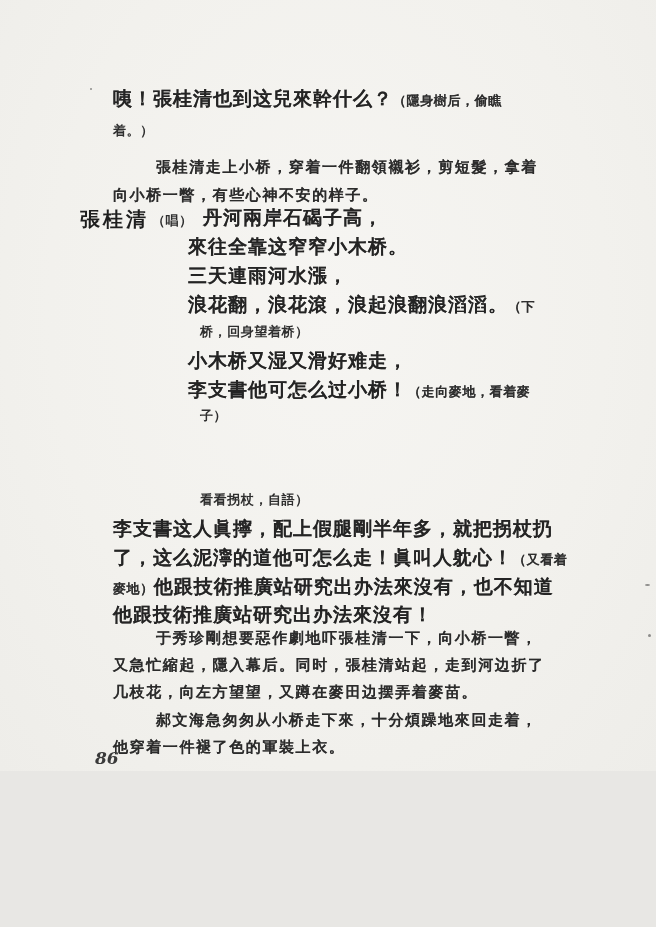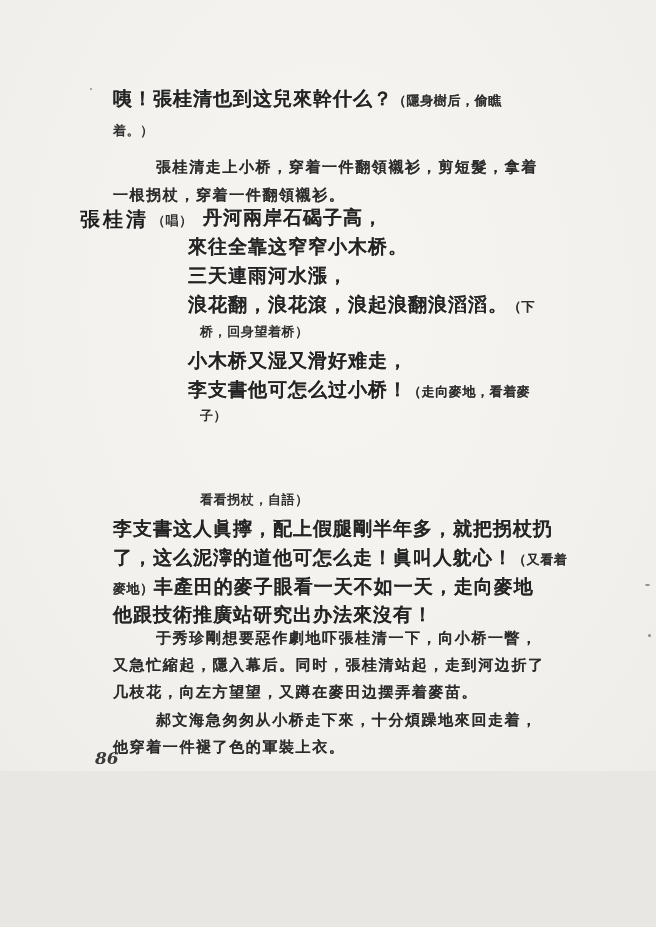--- a/index.html
+++ b/index.html
@@ -49,38 +49,38 @@
 </style>
 </head>
 <body>
 
 <div class="page">
 
   <div class="line t" style="left:113px;top:86px"><span>咦！張桂清也到这兒來幹什么？</span><span class="sm">（隱身樹后，偷瞧</span></div>
   <div class="line sm" style="left:113px;top:122px">着。）</div>
 
   <div class="line sd" style="left:156px;top:158px">張桂清走上小桥，穿着一件翻領襯衫，剪短髮，拿着</div>
-  <div class="line sd" style="left:113px;top:186px">一根拐杖，穿着一件翻領襯衫。</div>
+  <div class="line sd" style="left:113px;top:186px">向小桥一瞥，有些心神不安的样子。</div>
 
   <div class="line speaker" style="left:80px;top:206px">張桂清</div>
   <div class="line sm" style="left:152px;top:212px">（唱）</div>
   <div class="line t" style="left:203px;top:205px">丹河兩岸石碣子高，</div>
 
   <div class="line t" style="left:188px;top:234px">來往全靠这窄窄小木桥。</div>
   <div class="line t" style="left:188px;top:263px">三天連雨河水漲，</div>
   <div class="line t" style="left:188px;top:292px"><span>浪花翻，浪花滾，浪起浪翻浪滔滔。</span><span class="sm">（下</span></div>
   <div class="line sm" style="left:200px;top:323px">桥，回身望着桥）</div>
   <div class="line t" style="left:188px;top:348px">小木桥又湿又滑好难走，</div>
   <div class="line t" style="left:188px;top:377px"><span>李支書他可怎么过小桥！</span><span class="sm">（走向麥地，看着麥</span></div>
   <div class="line sm" style="left:200px;top:407px">子）</div>
   <div class="line sm" style="left:200px;top:491px">看看拐杖，自語）</div>
 
   <div class="line t" style="left:113px;top:516px">李支書这人眞擰，配上假腿剛半年多，就把拐杖扔</div>
   <div class="line t" style="left:113px;top:545px"><span>了，这么泥濘的道他可怎么走！眞叫人躭心！</span><span class="sm">（又看着</span></div>
-  <div class="line t" style="left:113px;top:574px"><span class="sm">麥地）</span><span>丰產田的麥子眼看一天不如一天，走向麥地</span></div>
+  <div class="line t" style="left:113px;top:574px"><span class="sm">麥地）</span><span>他跟技術推廣站研究出办法來沒有，也不知道</span></div>
   <div class="line t" style="left:113px;top:602px">他跟技術推廣站研究出办法來沒有！</div>
 
   <div class="line sd" style="left:156px;top:629px">于秀珍剛想要惡作劇地吓張桂清一下，向小桥一瞥，</div>
   <div class="line sd" style="left:113px;top:656px">又急忙縮起，隱入幕后。同时，張桂清站起，走到河边折了</div>
   <div class="line sd" style="left:113px;top:683px">几枝花，向左方望望，又蹲在麥田边摆弄着麥苗。</div>
 
   <div class="line sd" style="left:113px;top:738px">他穿着一件褪了色的軍裝上衣。</div>
   <div class="line sd" style="left:156px;top:711px">郝文海急匆匆从小桥走下來，十分煩躁地來回走着，</div>
 
   <div class="line pagenum" style="left:95px;top:748px">86</div>

